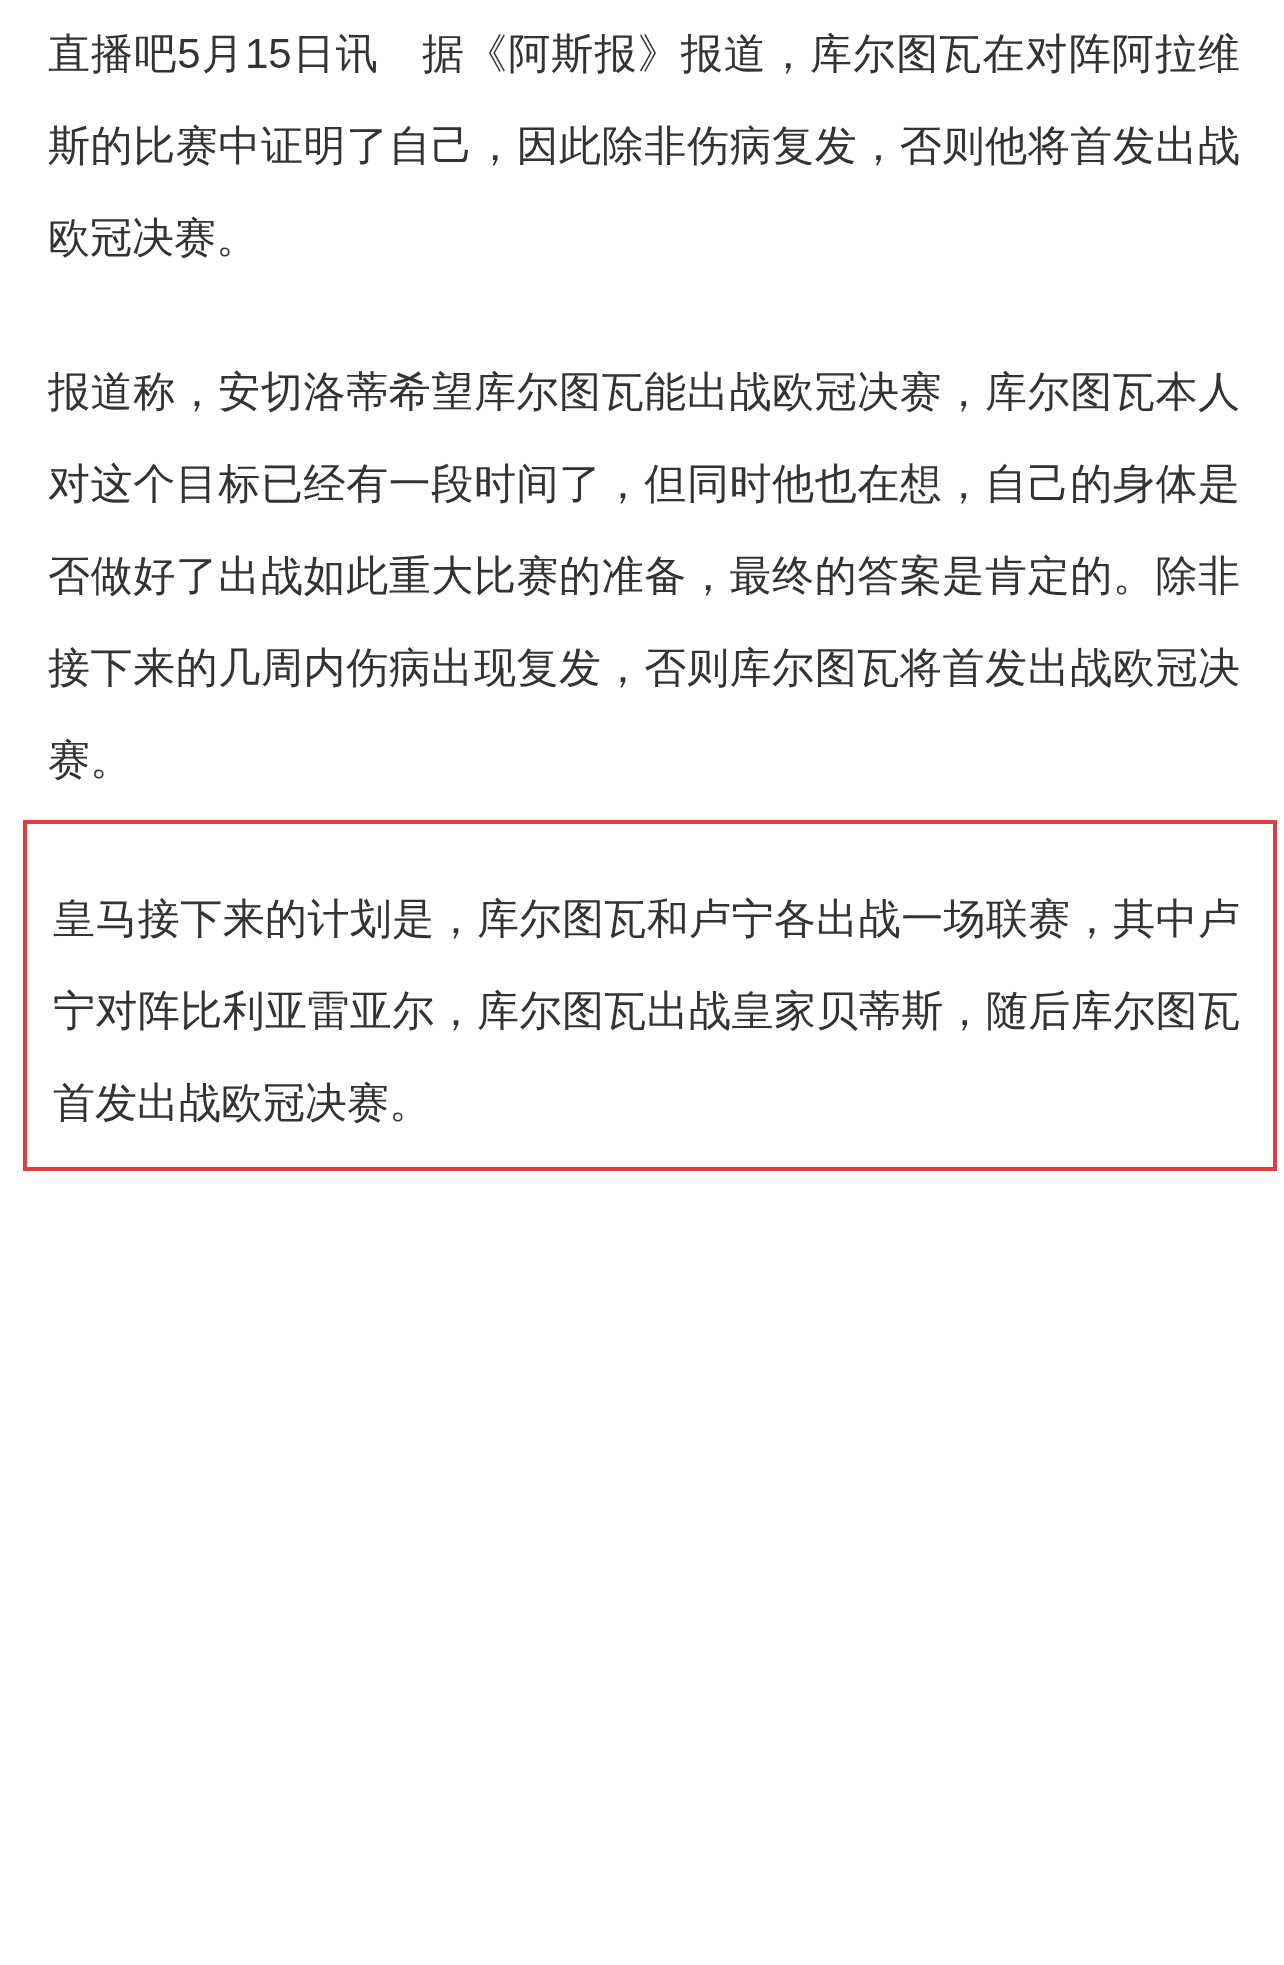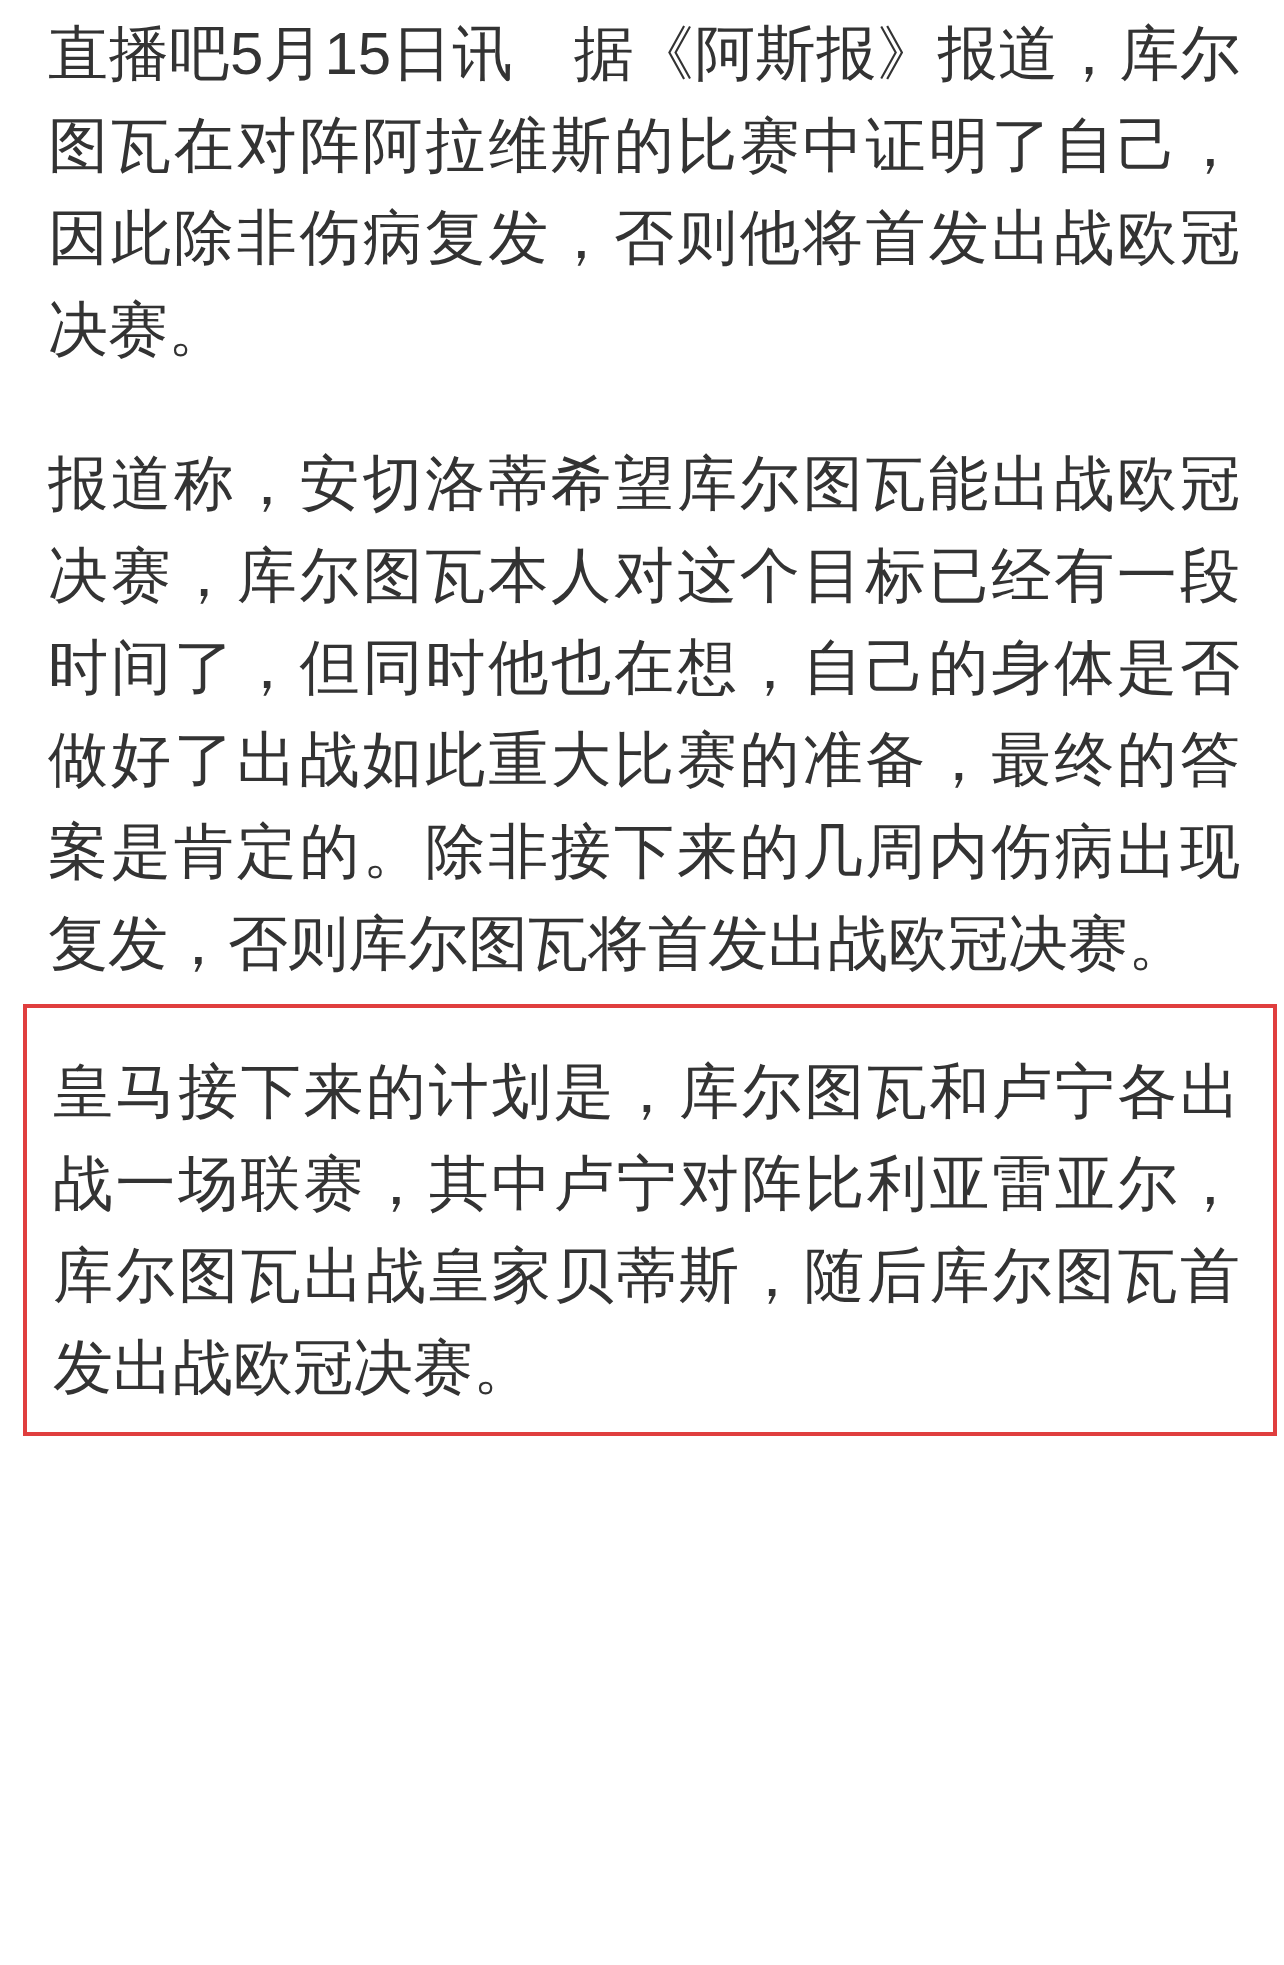--- a/index.html
+++ b/index.html
@@ -14,31 +14,31 @@
     font-family: "Liberation Sans", "DejaVu Sans", sans-serif;
   }
   .article {
     box-sizing: border-box;
     width: 1284px;
     padding: 8px 44px 0 48px;
     color: var(--text-color, #333333);
   }
   .article p {
     margin: 0 0 62px 0;
-    font-size: 60px;
+    font-size: 42px;
     line-height: 92px;
     text-align: justify;
     text-justify: inter-character;
     word-break: break-all;
   }
   .highlight-box {
     box-sizing: border-box;
     margin: -48px -37px 0 -25px;
     border: 4px solid var(--highlight-color, #e03e3e);
-    padding: 38px 33px 18px 26px;
+    padding: 49px 33px 18px 26px;
     background: transparent;
   }
   .highlight-box p {
     margin: 0;
   }
 </style>
 </head>
 <body style="background: rgb(255, 255, 255);">
 
 <main class="article">

